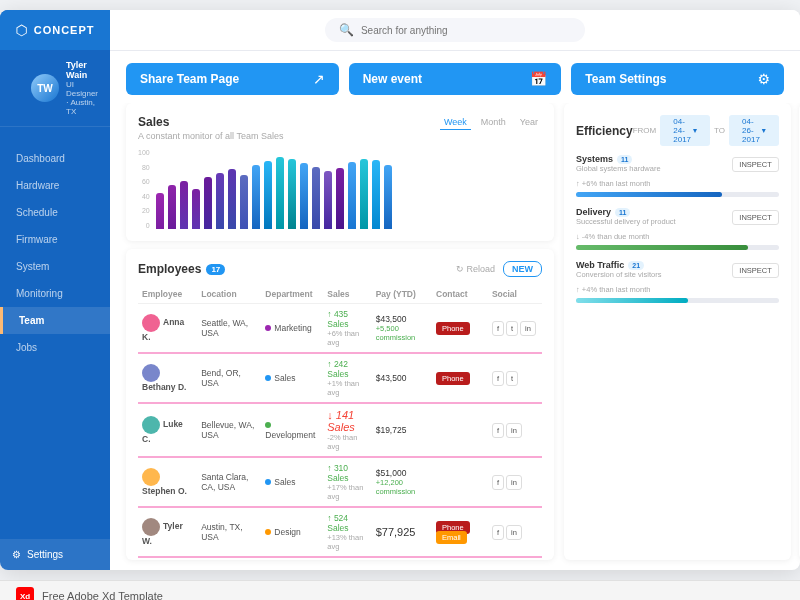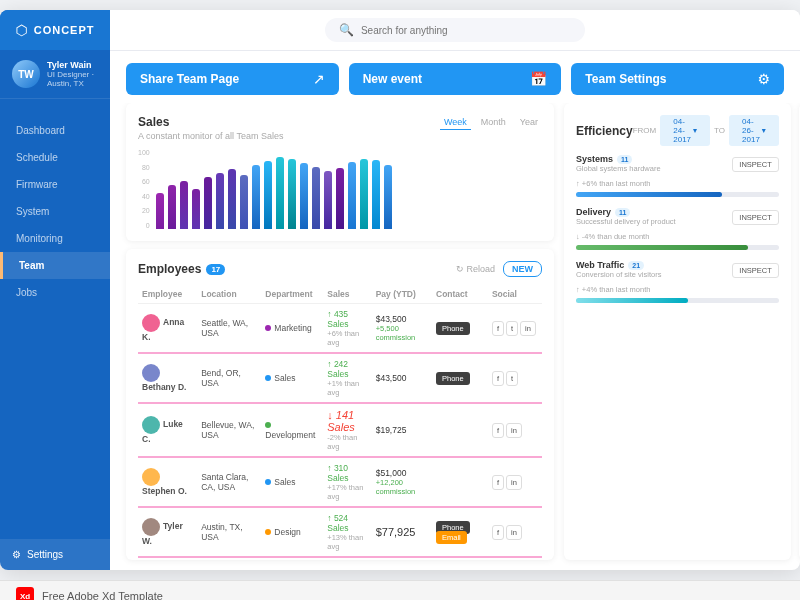--- a/index.html
+++ b/index.html
@@ -7,21 +7,21 @@
 
     
     .app-shell { display: flex; width: 800px; height: 560px; background: #fff; border-radius: 8px; overflow: hidden; box-shadow: 0 4px 24px rgba(0,0,0,0.13); margin: 10px auto; }
 
     
     .sidebar { width: 110px; background: #1565c0; display: flex; flex-direction: column; align-items: center; padding-top: 0; flex-shrink: 0; }
     .sidebar-logo { width: 100%; background: #1976d2; padding: 12px 0; display: flex; align-items: center; justify-content: center; gap: 6px; }
     .sidebar-logo-icon { color: #fff; font-size: 14px; }
     .sidebar-logo-text { color: #fff; font-size: 11px; font-weight: 700; letter-spacing: 1px; }
     .sidebar-profile { width: 100%; padding: 10px 12px; display: flex; align-items: center; gap: 7px; background: #1565c0; border-bottom: 1px solid rgba(255,255,255,0.1); }
-    .sidebar-avatar { width: 28px; height: 28px; border-radius: 50%; background: linear-gradient(135deg, #90caf9, #1976d2); flex-shrink: 0; overflow: hidden; display: flex; align-items: center; justify-content: center; color: #fff; font-size: 10px; font-weight: 700; }
+    .sidebar-avatar { width: 28px; height: 28px; border-radius: 50%; background: linear-gradient(135deg, #90caf9, #1976d2); flex-shrink: 0; overflow: hidden; display: flex; align-items: center; justify-content: center; color: #fff; font-size: 10px; font-weight: 700; margin-left: 19px; }
     .sidebar-user-info { color: #fff; }
     .sidebar-user-name { font-size: 9px; font-weight: 700; }
     .sidebar-user-role { font-size: 8px; opacity: 0.7; }
     .sidebar-nav { width: 100%; flex: 1; padding: 18px 0; }
     .sidebar-nav-item { width: 100%; padding: 8px 16px; color: rgba(255,255,255,0.7); font-size: 10px; cursor: pointer; transition: all 0.2s; }
     .sidebar-nav-item:hover, .sidebar-nav-item.active { color: #fff; background: rgba(255,255,255,0.12); border-left: 3px solid #fdba74; }
     .sidebar-nav-item.active { font-weight: 600; }
     .sidebar-settings { width: 100%; padding: 10px 12px; background: rgba(255,255,255,0.1); display: flex; align-items: center; gap: 6px; color: #fff; font-size: 10px; cursor: pointer; }
 
     
@@ -66,21 +66,21 @@
     .employees-actions { display: flex; align-items: center; gap: 8px; }
     .reload-btn { font-size: 9px; color: #aaa; display: flex; align-items: center; gap: 3px; cursor: pointer; }
     .new-btn { background: #fff; border: 1.5px solid #2196f3; color: #2196f3; border-radius: 7px; font-size: 9px; padding: 2px 8px; cursor: pointer; font-weight: 600; }
 
     
     .emp-table { width: 100%; border-collapse: collapse; }
     .emp-table th { font-size: 8.5px; color: #999; font-weight: 600; text-align: left; padding: 4px 4px; border-bottom: 1px solid #f0f0f0; }
     .emp-table td { font-size: 8.5px; color: #555; padding: 5px 4px; border-bottom: 2px solid #f9a8d4; vertical-align: middle; }
     .emp-avatar { width: 20px; height: 20px; border-radius: 50%; display: inline-block; vertical-align: middle; margin-right: 4px; }
     .emp-name { font-weight: 600; font-size: 8.5px; }
-    .phone-btn { background: #404040; color: #fff; border-radius: 3px; font-size: 7.5px; padding: 2px 6px; cursor: pointer; }
+    .phone-btn { background: #b91c1c; color: #fff; border-radius: 3px; font-size: 7.5px; padding: 2px 6px; cursor: pointer; }
     .email-btn { background: #ff9800; color: #fff; border-radius: 3px; font-size: 7.5px; padding: 2px 6px; cursor: pointer; }
     .social-btn { border: 1px solid #ddd; border-radius: 3px; font-size: 7.5px; padding: 2px 4px; color: #555; cursor: pointer; margin-right: 2px; }
     .dot { width: 6px; height: 6px; border-radius: 50%; display: inline-block; margin-right: 3px; }
     .dot-marketing { background: #9c27b0; }
     .dot-sales { background: #2196f3; }
     .dot-dev { background: #4caf50; }
     .dot-design { background: #ff9800; }
 
     
     .right-panel { width: 220px; display: flex; flex-direction: row; gap: 8px; flex-shrink: 0; }
@@ -137,20 +137,21 @@
     <div class="sidebar-profile">
       <div class="sidebar-avatar">TW</div>
       <div class="sidebar-user-info">
         <div class="sidebar-user-name">Tyler Wain</div>
         <div class="sidebar-user-role">UI Designer · Austin, TX</div>
       </div>
     </div>
     <nav class="sidebar-nav">
 
     <div class="sidebar-nav-item">Dashboard</div>
+        <div class="sidebar-nav-item">Hardware</div>
         <div class="sidebar-nav-item">Schedule</div>
         <div class="sidebar-nav-item">Firmware</div>
         <div class="sidebar-nav-item">System</div>
         <div class="sidebar-nav-item">Monitoring</div>
         <div class="sidebar-nav-item active">Team</div>
         <div class="sidebar-nav-item">Jobs</div>
       </nav>
     <div class="sidebar-settings">
       <span>⚙</span>
       <span>Settings</span>

